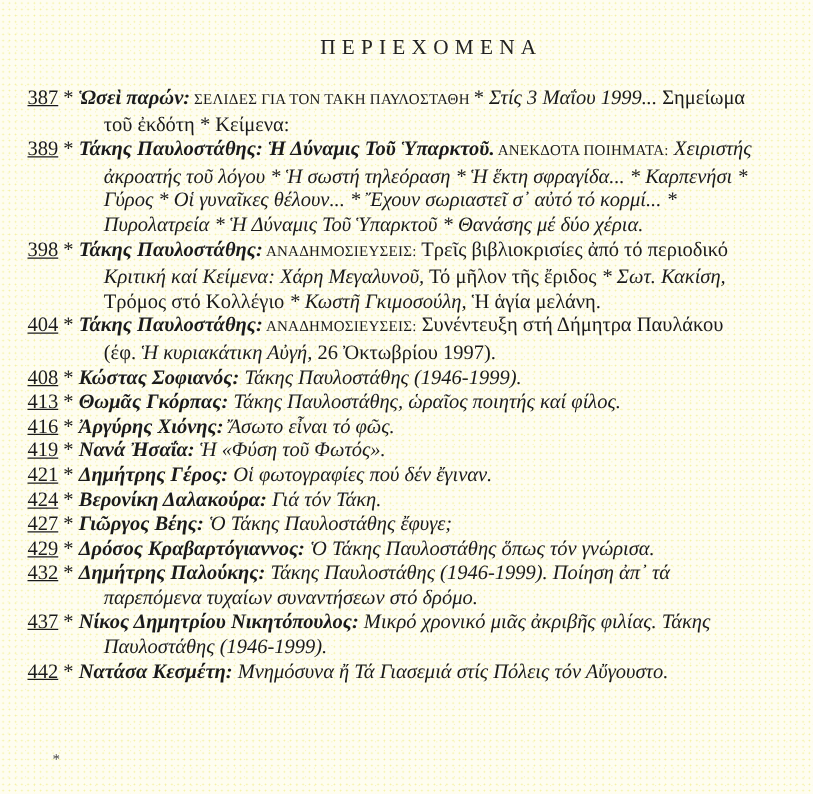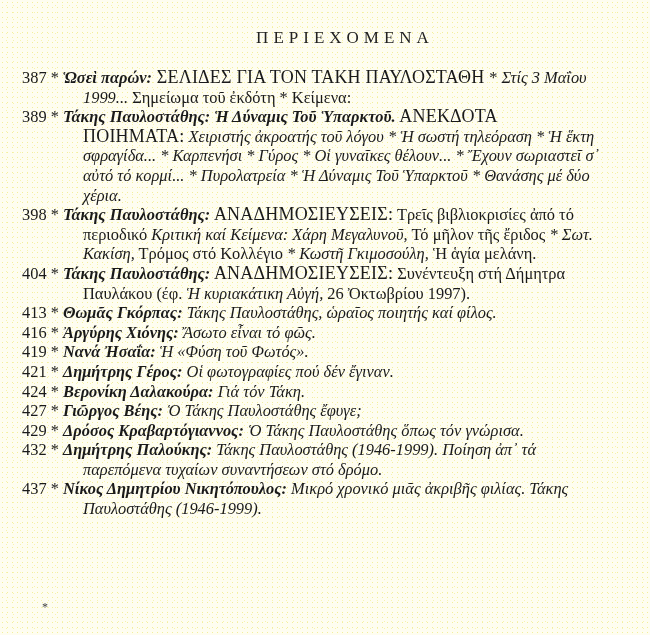--- a/index.html
+++ b/index.html
@@ -17,43 +17,45 @@
   }
   .title {
     position:absolute; left:0; width:650px; top:28px;
     text-align:center; font-size:17px; letter-spacing:5px; color:#222;margin-left:20px;
   }
   .toc {
     position:absolute; left:22px; top:68px; width:580px;
     font-size:16.4px; line-height:19.6px;
   }
   .entry { position:relative; padding-left:61px; text-indent:-61px; }
-  .num { display:inline; }
+  .num { display:inline;text-decoration:underline; }
   .star { display:inline; }
   .author { font-weight:bold;font-style:italic; }
   .it { font-style:italic;text-align:right; }
-  .sc { font-size:18px; letter-spacing:0.2px; }
+  .sc { font-size:12px; letter-spacing:0.2px; }
   .stray-star {
     position:absolute; left:42px; top:600px; font-size:12px; color:#444;
   }
 </style>
 </head>
 <body>
 
 <div class="title">ΠΕΡΙΕΧΟΜΕΝΑ</div>
 
 <div class="toc" id="toc">
     <div class="entry"><span class="num">387</span><span class="star"> * </span><span class="author">Ὡσεὶ παρών:</span><span class="sc"> ΣΕΛΙΔΕΣ ΓΙΑ ΤΟΝ ΤΑΚΗ ΠΑΥΛΟΣΤΑΘΗ </span><span>* </span><span class="it">Στίς 3 Μαΐου 1999...</span><span> Σημείωμα τοῦ ἐκδότη * Κείμενα:</span></div>
     <div class="entry"><span class="num">389</span><span class="star"> * </span><span class="author">Τάκης Παυλοστάθης:</span><span class="it author"> Ἡ Δύναμις Τοῦ Ὑπαρκτοῦ.</span><span class="sc"> ΑΝΕΚΔΟΤΑ ΠΟΙΗΜΑΤΑ:</span><span class="it"> Χειριστής ἀκροατής τοῦ λόγου * Ἡ σωστή τηλεόραση * Ἡ ἕκτη σφραγίδα... * Καρπενήσι * Γύρος * Οἱ γυναῖκες θέλουν... * Ἔχουν σωριαστεῖ σ᾽ αὐτό τό κορμί... * Πυρολατρεία * Ἡ Δύναμις Τοῦ Ὑπαρκτοῦ * Θανάσης μέ δύο χέρια.</span></div>
     <div class="entry"><span class="num">398</span><span class="star"> * </span><span class="author">Τάκης Παυλοστάθης:</span><span class="sc"> ΑΝΑΔΗΜΟΣΙΕΥΣΕΙΣ:</span><span> Τρεῖς βιβλιοκρισίες ἀπό τό περιοδικό </span><span class="it">Κριτική καί Κείμενα: Χάρη Μεγαλυνοῦ,</span><span> Τό μῆλον τῆς ἔριδος </span><span class="it">* Σωτ. Κακίση,</span><span> Τρόμος στό Κολλέγιο </span><span class="it">* Κωστῆ Γκιμοσούλη,</span><span> Ἡ ἁγία μελάνη.</span></div>
     <div class="entry"><span class="num">404</span><span class="star"> * </span><span class="author">Τάκης Παυλοστάθης:</span><span class="sc"> ΑΝΑΔΗΜΟΣΙΕΥΣΕΙΣ:</span><span> Συνέντευξη στή Δήμητρα Παυλάκου (έφ. </span><span class="it">Ἡ κυριακάτικη Αὐγή,</span><span> 26 Ὀκτωβρίου 1997).</span></div>
+    <div class="entry"><span class="num">408</span><span class="star"> * </span><span class="author">Κώστας Σοφιανός:</span><span class="it"> Τάκης Παυλοστάθης (1946-1999).</span></div>
     <div class="entry"><span class="num">413</span><span class="star"> * </span><span class="author">Θωμᾶς Γκόρπας:</span><span class="it"> Τάκης Παυλοστάθης, ὡραῖος ποιητής καί φίλος.</span></div>
     <div class="entry"><span class="num">416</span><span class="star"> * </span><span class="author">Ἀργύρης Χιόνης:</span><span class="it"> Ἄσωτο εἶναι τό φῶς.</span></div>
     <div class="entry"><span class="num">419</span><span class="star"> * </span><span class="author">Νανά Ἠσαΐα:</span><span class="it"> Ἡ «Φύση τοῦ Φωτός».</span></div>
     <div class="entry"><span class="num">421</span><span class="star"> * </span><span class="author">Δημήτρης Γέρος:</span><span class="it"> Οἱ φωτογραφίες πού δέν ἔγιναν.</span></div>
     <div class="entry"><span class="num">424</span><span class="star"> * </span><span class="author">Βερονίκη Δαλακούρα:</span><span class="it"> Γιά τόν Τάκη.</span></div>
     <div class="entry"><span class="num">427</span><span class="star"> * </span><span class="author">Γιῶργος Βέης:</span><span class="it"> Ὁ Τάκης Παυλοστάθης ἔφυγε;</span></div>
     <div class="entry"><span class="num">429</span><span class="star"> * </span><span class="author">Δρόσος Κραβαρτόγιαννος:</span><span class="it"> Ὁ Τάκης Παυλοστάθης ὅπως τόν γνώρισα.</span></div>
     <div class="entry"><span class="num">432</span><span class="star"> * </span><span class="author">Δημήτρης Παλούκης:</span><span class="it"> Τάκης Παυλοστάθης (1946-1999). Ποίηση ἀπ᾽ τά παρεπόμενα τυχαίων συναντήσεων στό δρόμο.</span></div>
     <div class="entry"><span class="num">437</span><span class="star"> * </span><span class="author">Νίκος Δημητρίου Νικητόπουλος:</span><span class="it"> Μικρό χρονικό μιᾶς ἀκριβῆς φιλίας. Τάκης Παυλοστάθης (1946-1999).</span></div>
+    <div class="entry"><span class="num">442</span><span class="star"> * </span><span class="author">Νατάσα Κεσμέτη:</span><span class="it"> Μνημόσυνα ἤ Τά Γιασεμιά στίς Πόλεις τόν Αὔγουστο.</span></div>
   </div>
 
 <div class="stray-star">*</div>
 
 </body></html>

